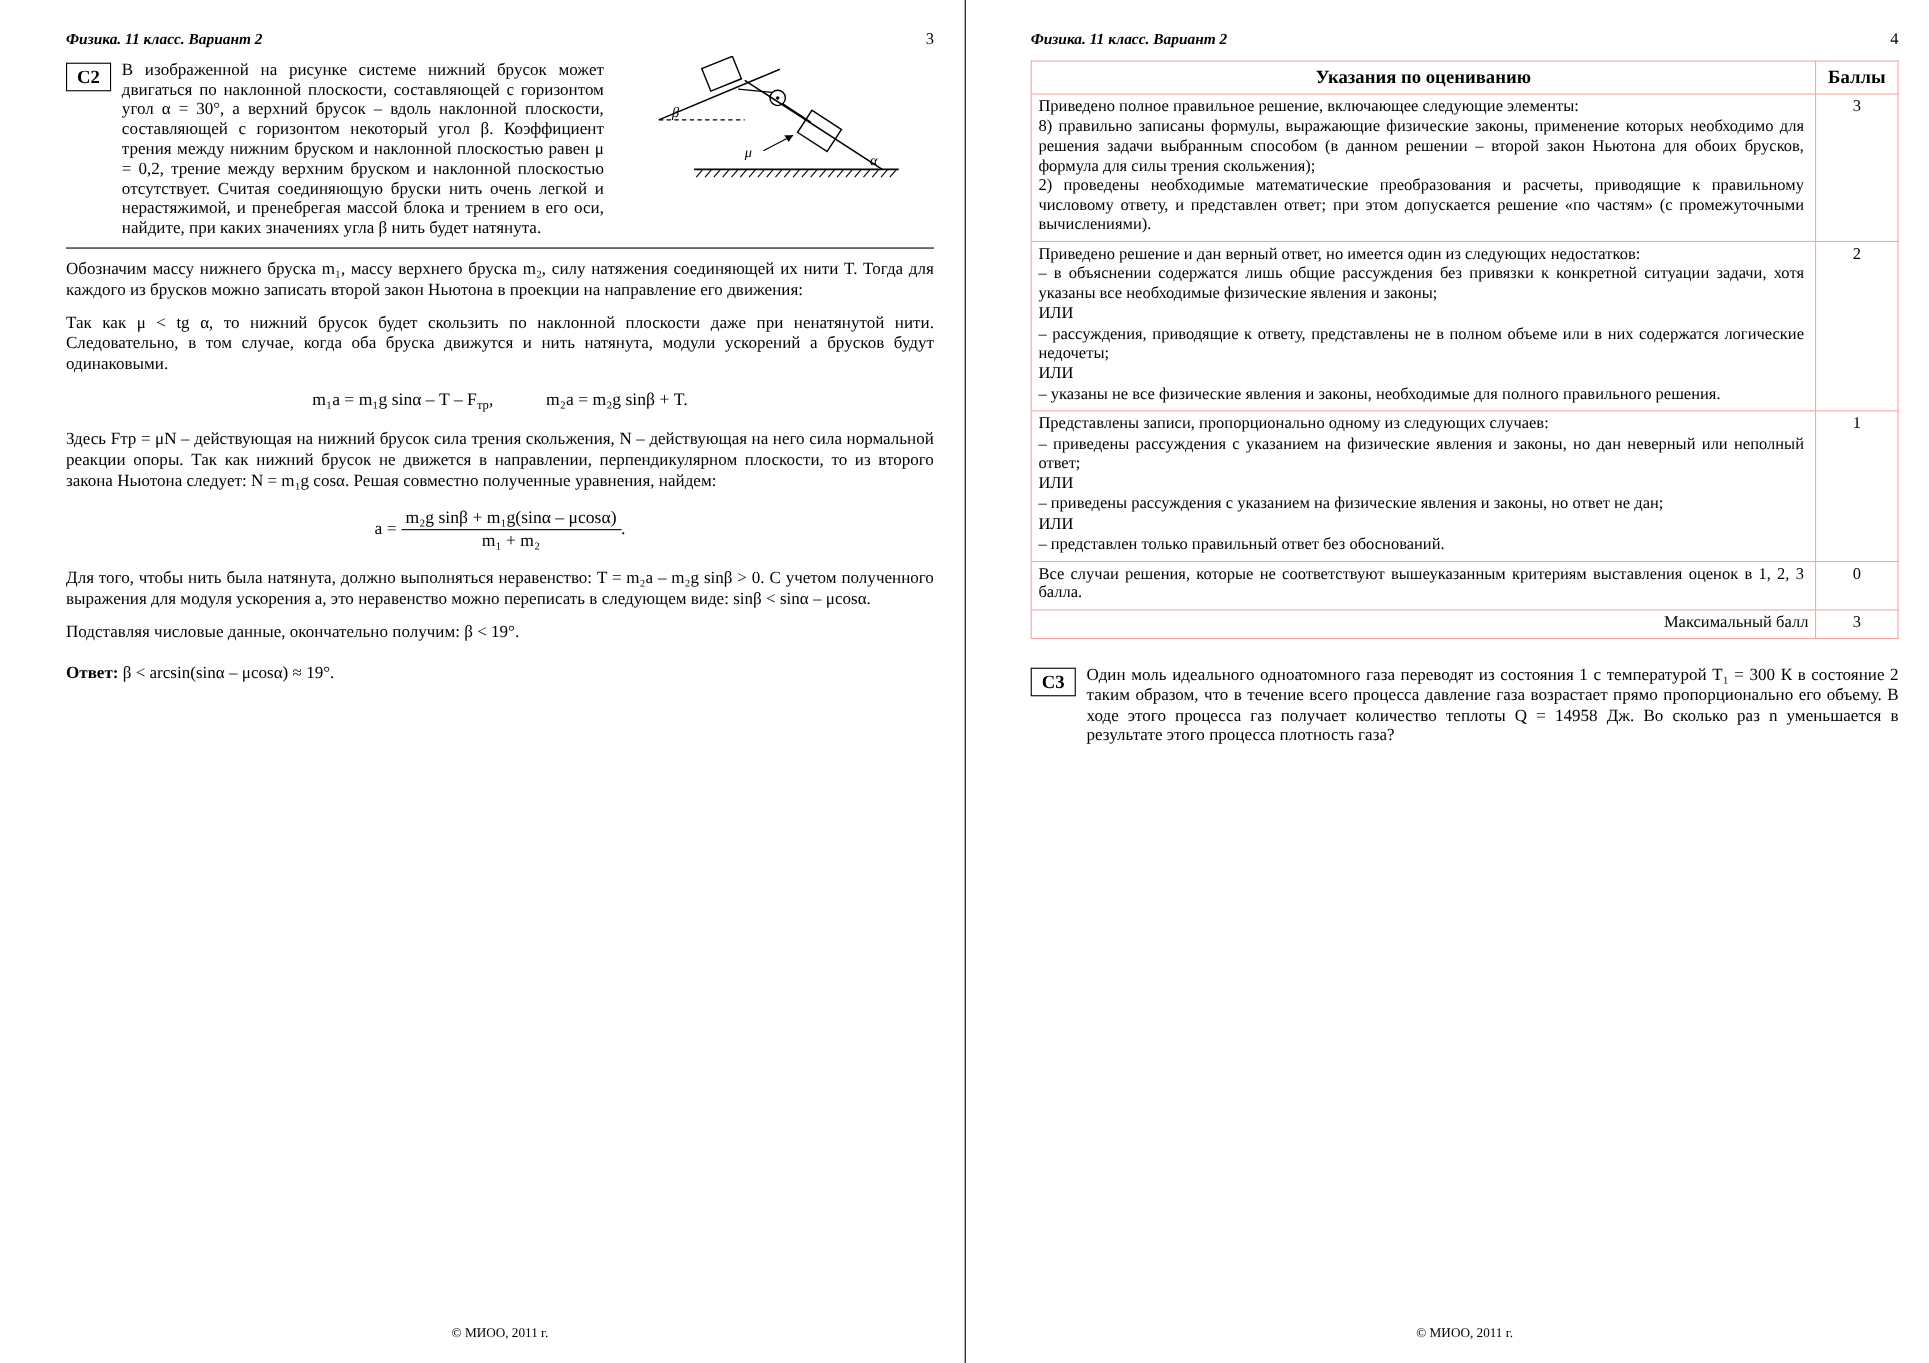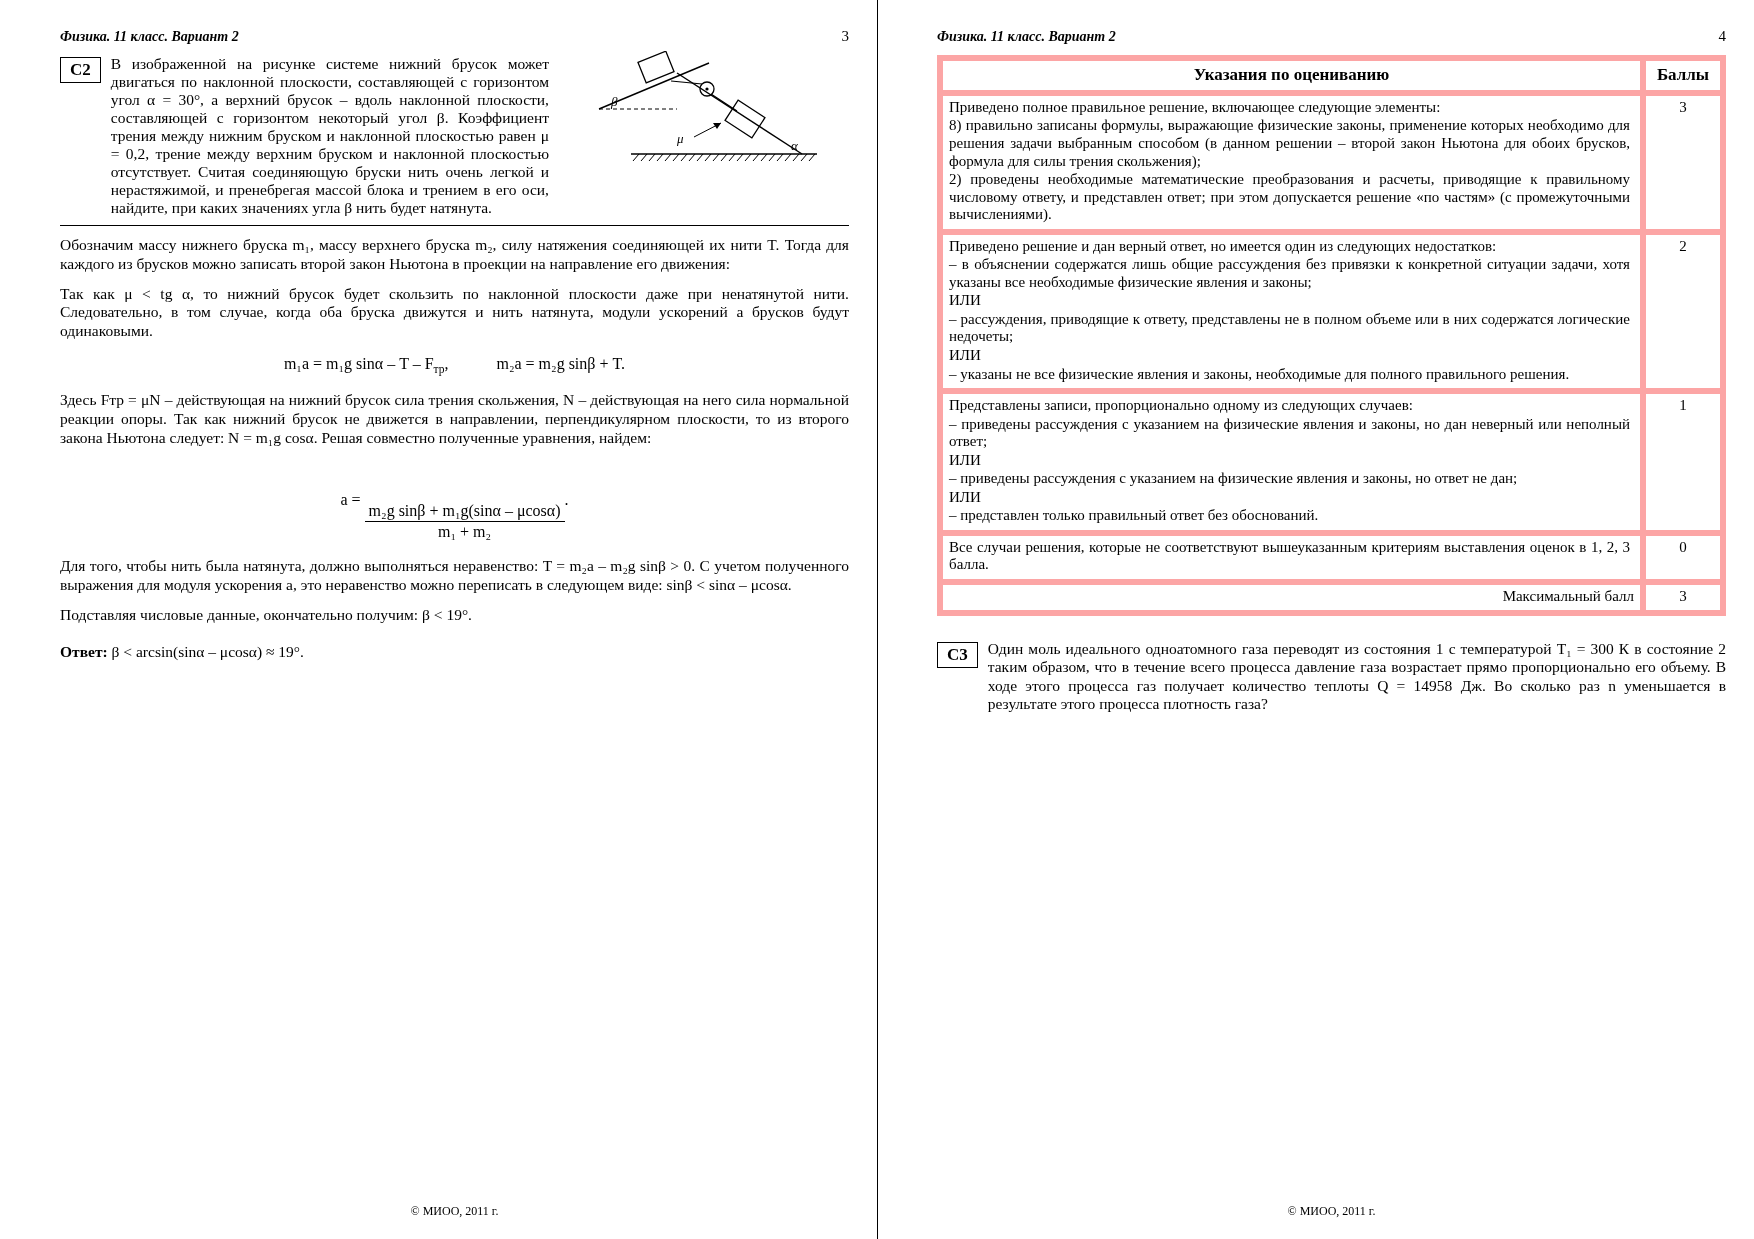--- a/index.html
+++ b/index.html
@@ -107,21 +107,20 @@
   .formula {
     text-align: center;
     font-size: 16px;
     margin: 14px 0 16px 0;
     font-family: "Liberation Serif", serif;
   }
   .frac {
     display: inline-block;
     vertical-align: middle;
     text-align: center;
-    margin-top: 40px;
   }
   .frac .num {
     display: block;
     padding: 0 4px 1px 4px;
     border-bottom: 1px solid #000;
   }
   .frac .den {
     display: block;
     padding: 1px 4px 0 4px;
   }
@@ -132,21 +131,21 @@
   }
   .answer b { font-weight: bold; }
 
   
   table.crit {
     border-collapse: collapse;
     width: 100%;
     margin-top: 2px;
   }
   table.crit td, table.crit th {
-    border: 6px solid #fca5a5;
+    border: 1px solid #fca5a5;
     vertical-align: top;
     padding: 3px 6px 4px 6px;
     font-size: 15px;
     line-height: 1.17;
     text-align: justify;
   }
   table.crit th {
     text-align: center;
     font-weight: bold;
     font-size: 17px;

